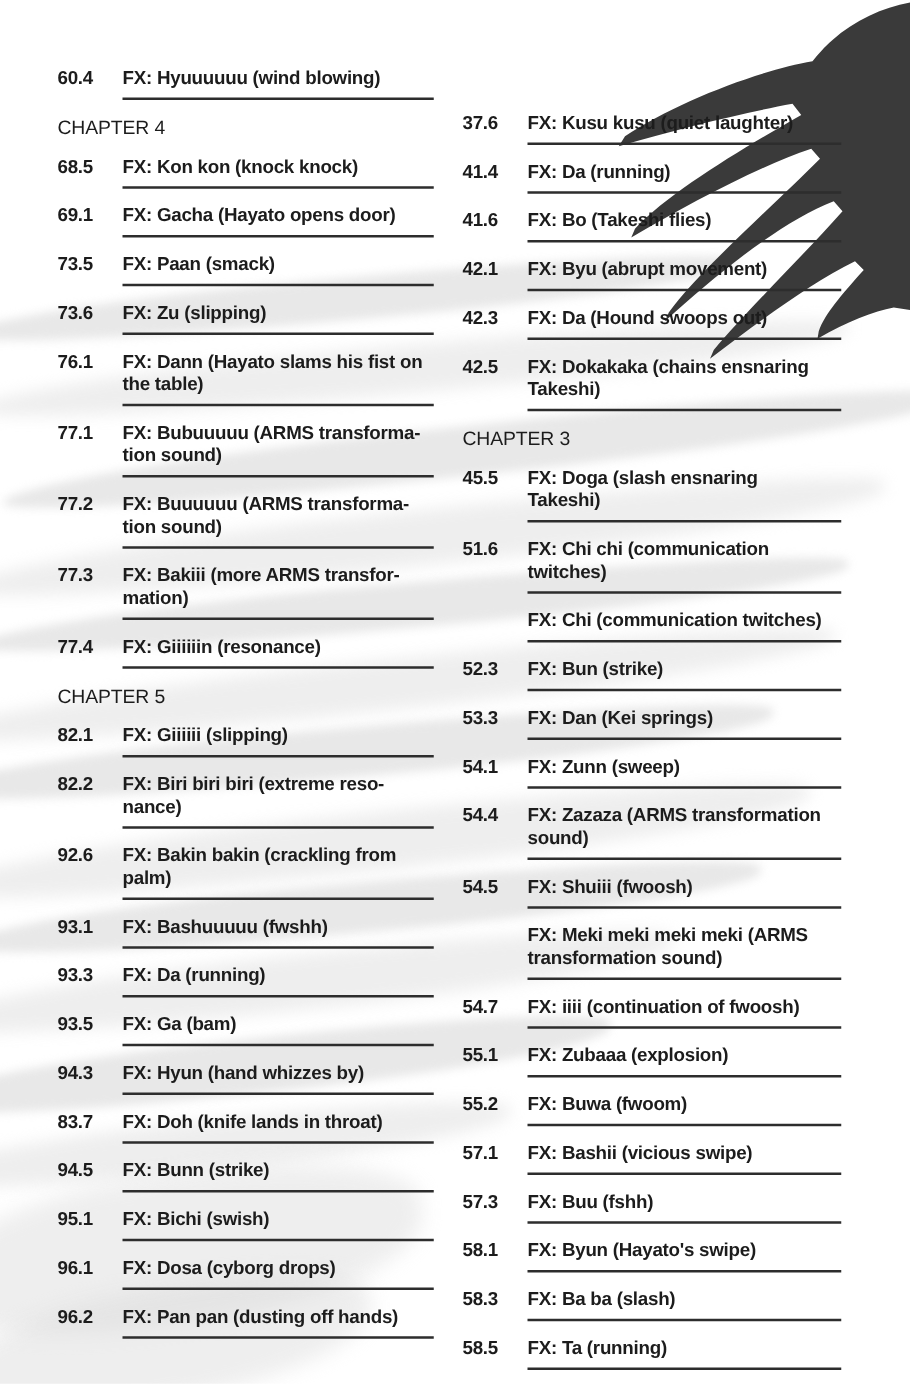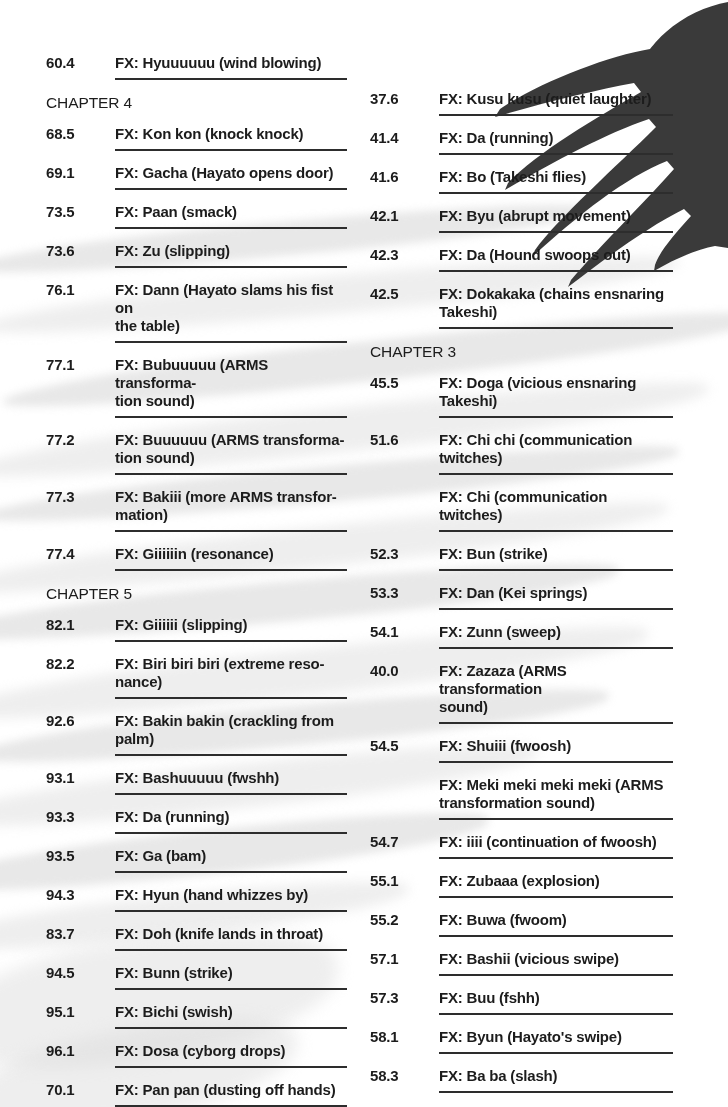--- a/index.html
+++ b/index.html
@@ -16,21 +16,21 @@
     filter:blur(4px);
     z-index:0;
   }
   .smudge.soft{opacity:.45;filter:blur(6px);}
   
   .hand{position:absolute;top:0;right:0;z-index:1;}
   
   .col{position:absolute;z-index:2;width:303px;letter-spacing:-0.2px;}
   #col-left{left:46px;top:54px;width:301px;}
   #col-right{left:370px;top:54px;margin-top:36px;}
-  .entry{display:flex;margin-bottom:13px;font-size:15px;line-height:18px;font-weight:700;gap:17px;}
+  .entry{display:flex;margin-bottom:13px;font-size:15px;line-height:18px;font-weight:700;}
   .entry .num{width:52px;flex:none;}
   .entry .txt{flex:1;border-bottom:2px solid #2d2d2d;padding-bottom:6px;}
   .chapter{font-size:15.5px;font-weight:400;margin:6px 0 12px 0;line-height:20px;letter-spacing:-0.1px;}
 </style>
 </head>
 <body>
 
 <div class="smudge" style="left:-30px;top:222px;width:620px;height:34px;transform:rotate(-5deg);"></div>
 <div class="smudge soft" style="left:-20px;top:276px;width:700px;height:38px;transform:rotate(-5deg);"></div>
 <div class="smudge" style="left:0px;top:340px;width:760px;height:40px;transform:rotate(-6deg);"></div>
@@ -155,21 +155,21 @@
     </div>
     <div class="entry">
       <span class="num">95.1</span>
       <span class="txt"><span>FX: Bichi (swish)</span></span>
     </div>
     <div class="entry">
       <span class="num">96.1</span>
       <span class="txt"><span>FX: Dosa (cyborg drops)</span></span>
     </div>
     <div class="entry">
-      <span class="num">70.1</span>
+      <span class="num">96.2</span>
       <span class="txt"><span>FX: Pan pan (dusting off hands)</span></span>
     </div>
   </div>
 <div id="col-right" class="col">
     <div class="entry">
       <span class="num">37.6</span>
       <span class="txt"><span>FX: Kusu kusu (quiet laughter)</span></span>
     </div>
     <div class="entry">
       <span class="num">41.4</span>
@@ -187,21 +187,21 @@
       <span class="num">42.3</span>
       <span class="txt"><span>FX: Da (Hound swoops out)</span></span>
     </div>
     <div class="entry">
       <span class="num">42.5</span>
       <span class="txt"><span>FX: Dokakaka (chains ensnaring</span><br><span>Takeshi)</span></span>
     </div>
     <div class="chapter">CHAPTER 3</div>
     <div class="entry">
       <span class="num">45.5</span>
-      <span class="txt"><span>FX: Doga (vicious ensnaring</span><br><span>Takeshi)</span></span>
+      <span class="txt"><span>FX: Doga (slash ensnaring</span><br><span>Takeshi)</span></span>
     </div>
     <div class="entry">
       <span class="num">51.6</span>
       <span class="txt"><span>FX: Chi chi (communication</span><br><span>twitches)</span></span>
     </div>
     <div class="entry">
       <span class="num"></span>
       <span class="txt"><span>FX: Chi (communication twitches)</span></span>
     </div>
     <div class="entry">
@@ -210,21 +210,21 @@
     </div>
     <div class="entry">
       <span class="num">53.3</span>
       <span class="txt"><span>FX: Dan (Kei springs)</span></span>
     </div>
     <div class="entry">
       <span class="num">54.1</span>
       <span class="txt"><span>FX: Zunn (sweep)</span></span>
     </div>
     <div class="entry">
-      <span class="num">40.0</span>
+      <span class="num">54.4</span>
       <span class="txt"><span>FX: Zazaza (ARMS transformation</span><br><span>sound)</span></span>
     </div>
     <div class="entry">
       <span class="num">54.5</span>
       <span class="txt"><span>FX: Shuiii (fwoosh)</span></span>
     </div>
     <div class="entry">
       <span class="num"></span>
       <span class="txt"><span>FX: Meki meki meki meki (ARMS</span><br><span>transformation sound)</span></span>
     </div>

